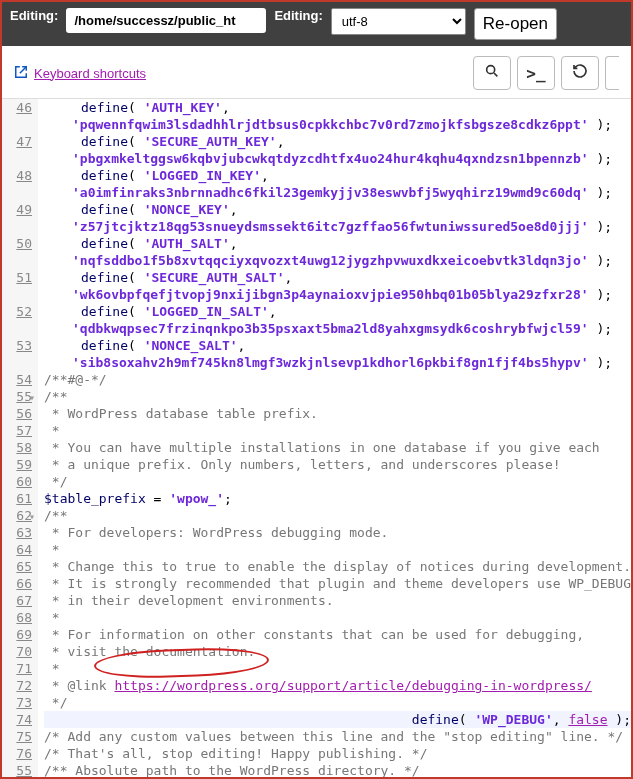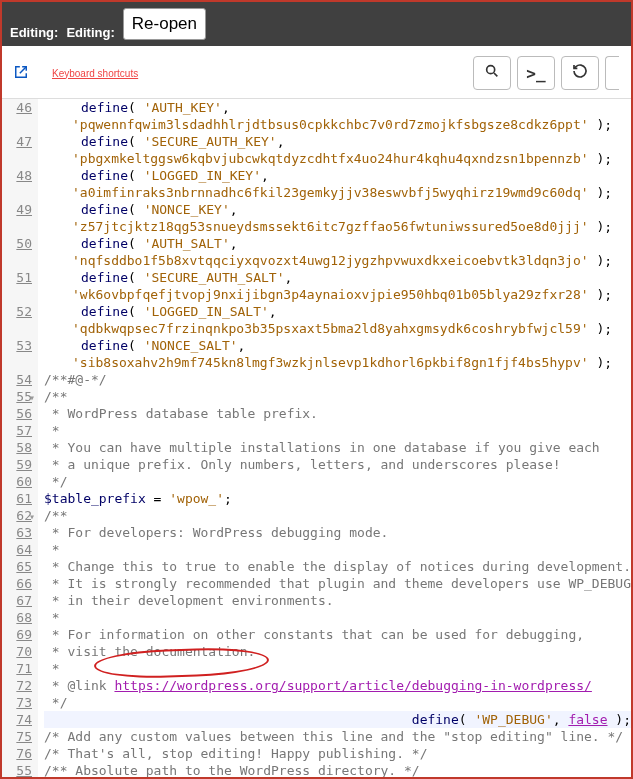--- a/index.html
+++ b/index.html
@@ -9,21 +9,21 @@
     font-size: 13px;
     width: 633px;
     height: 779px;
     overflow: hidden;
     border: 2px solid #c0392b;
   }
   .topbar {
     background: #404040;
     color: #fff;
     display: flex;
-    align-items: flex-end;
+    align-items: flex-start;
     padding: 6px 8px;
     gap: 8px;
     font-weight: 600;
     font-size: 13px;
   }
   .topbar label { white-space: nowrap; }
   .path-input {
     background: #fff;
     color: #000;
     border: none;
@@ -51,26 +51,26 @@
     font-size: 17px;
     white-space: nowrap;
   }
   .secondbar {
     display: flex;
     align-items: center;
     justify-content: space-between;
     padding: 10px 12px 8px 12px;
   }
   .kb-link {
-    color: #ef4444;
+    color: #a21caf;
     text-decoration: underline;
-    font-size: 10px;
+    font-size: 13px;
     display: flex;
     align-items: center;
-    gap: 24px;
+    gap: 6px;
   }
   .btngroup { display: flex; gap: 6px; }
   .icon-btn {
     background: #fff;
     border: 1px solid #bbb;
     border-radius: 4px;
     width: 38px;
     height: 34px;
     display: flex;
     align-items: center;
@@ -96,38 +96,42 @@
     flex-shrink: 0;
   }
   .gutter .ln { height: 17px; position: relative; text-decoration: underline; }
   .fold { position:absolute; right:-3px; top:1px; color:#999; font-size:10px; }
   .code { flex: 1; padding-left: 6px; white-space: pre; color: #000; overflow: hidden; }
   .code .cl { height: 17px; }
   .indent1 { padding-left: 28px; }
   .hl-line { background: rgba(200,210,255,0.25); text-align: right; }
   .kw  { color: #0000cc; }
   .fn  { color: #006; margin-left: 37px; }
-  .str { color: #a16207; }
+  .str { color: #6d28d9; font-weight: bold; }
   .var { color: #006; }
   .com { color: #777; }
   .lnk { color: #a21caf; text-decoration: underline; }
   .annotation {
     position: absolute;
     border: 2px solid #d02020;
     border-radius: 50% / 60%;
     pointer-events: none;
     transform: rotate(-2deg);
   }
 </style>
 </head>
 <body>
 
 <div class="topbar">
   <label>Editing:</label>
+  <input class="path-input" value="/home/successz/public_ht" style="">
   <label>Editing:</label>
+  <select class="enc-select">
+    <option>utf-8</option>
+  </select>
   <button class="reopen-btn">Re-open</button>
 </div>
 
 <div class="secondbar">
   <a class="kb-link" href="#">
     <span>
       <svg width="14" height="14" viewBox="0 0 24 24" fill="none" stroke="#0a57c2" stroke-width="2.5">
           <path d="M14 3h7v7"></path>
           <path d="M10 14L21 3"></path>
           <path d="M21 14v7H3V3h7"></path>

